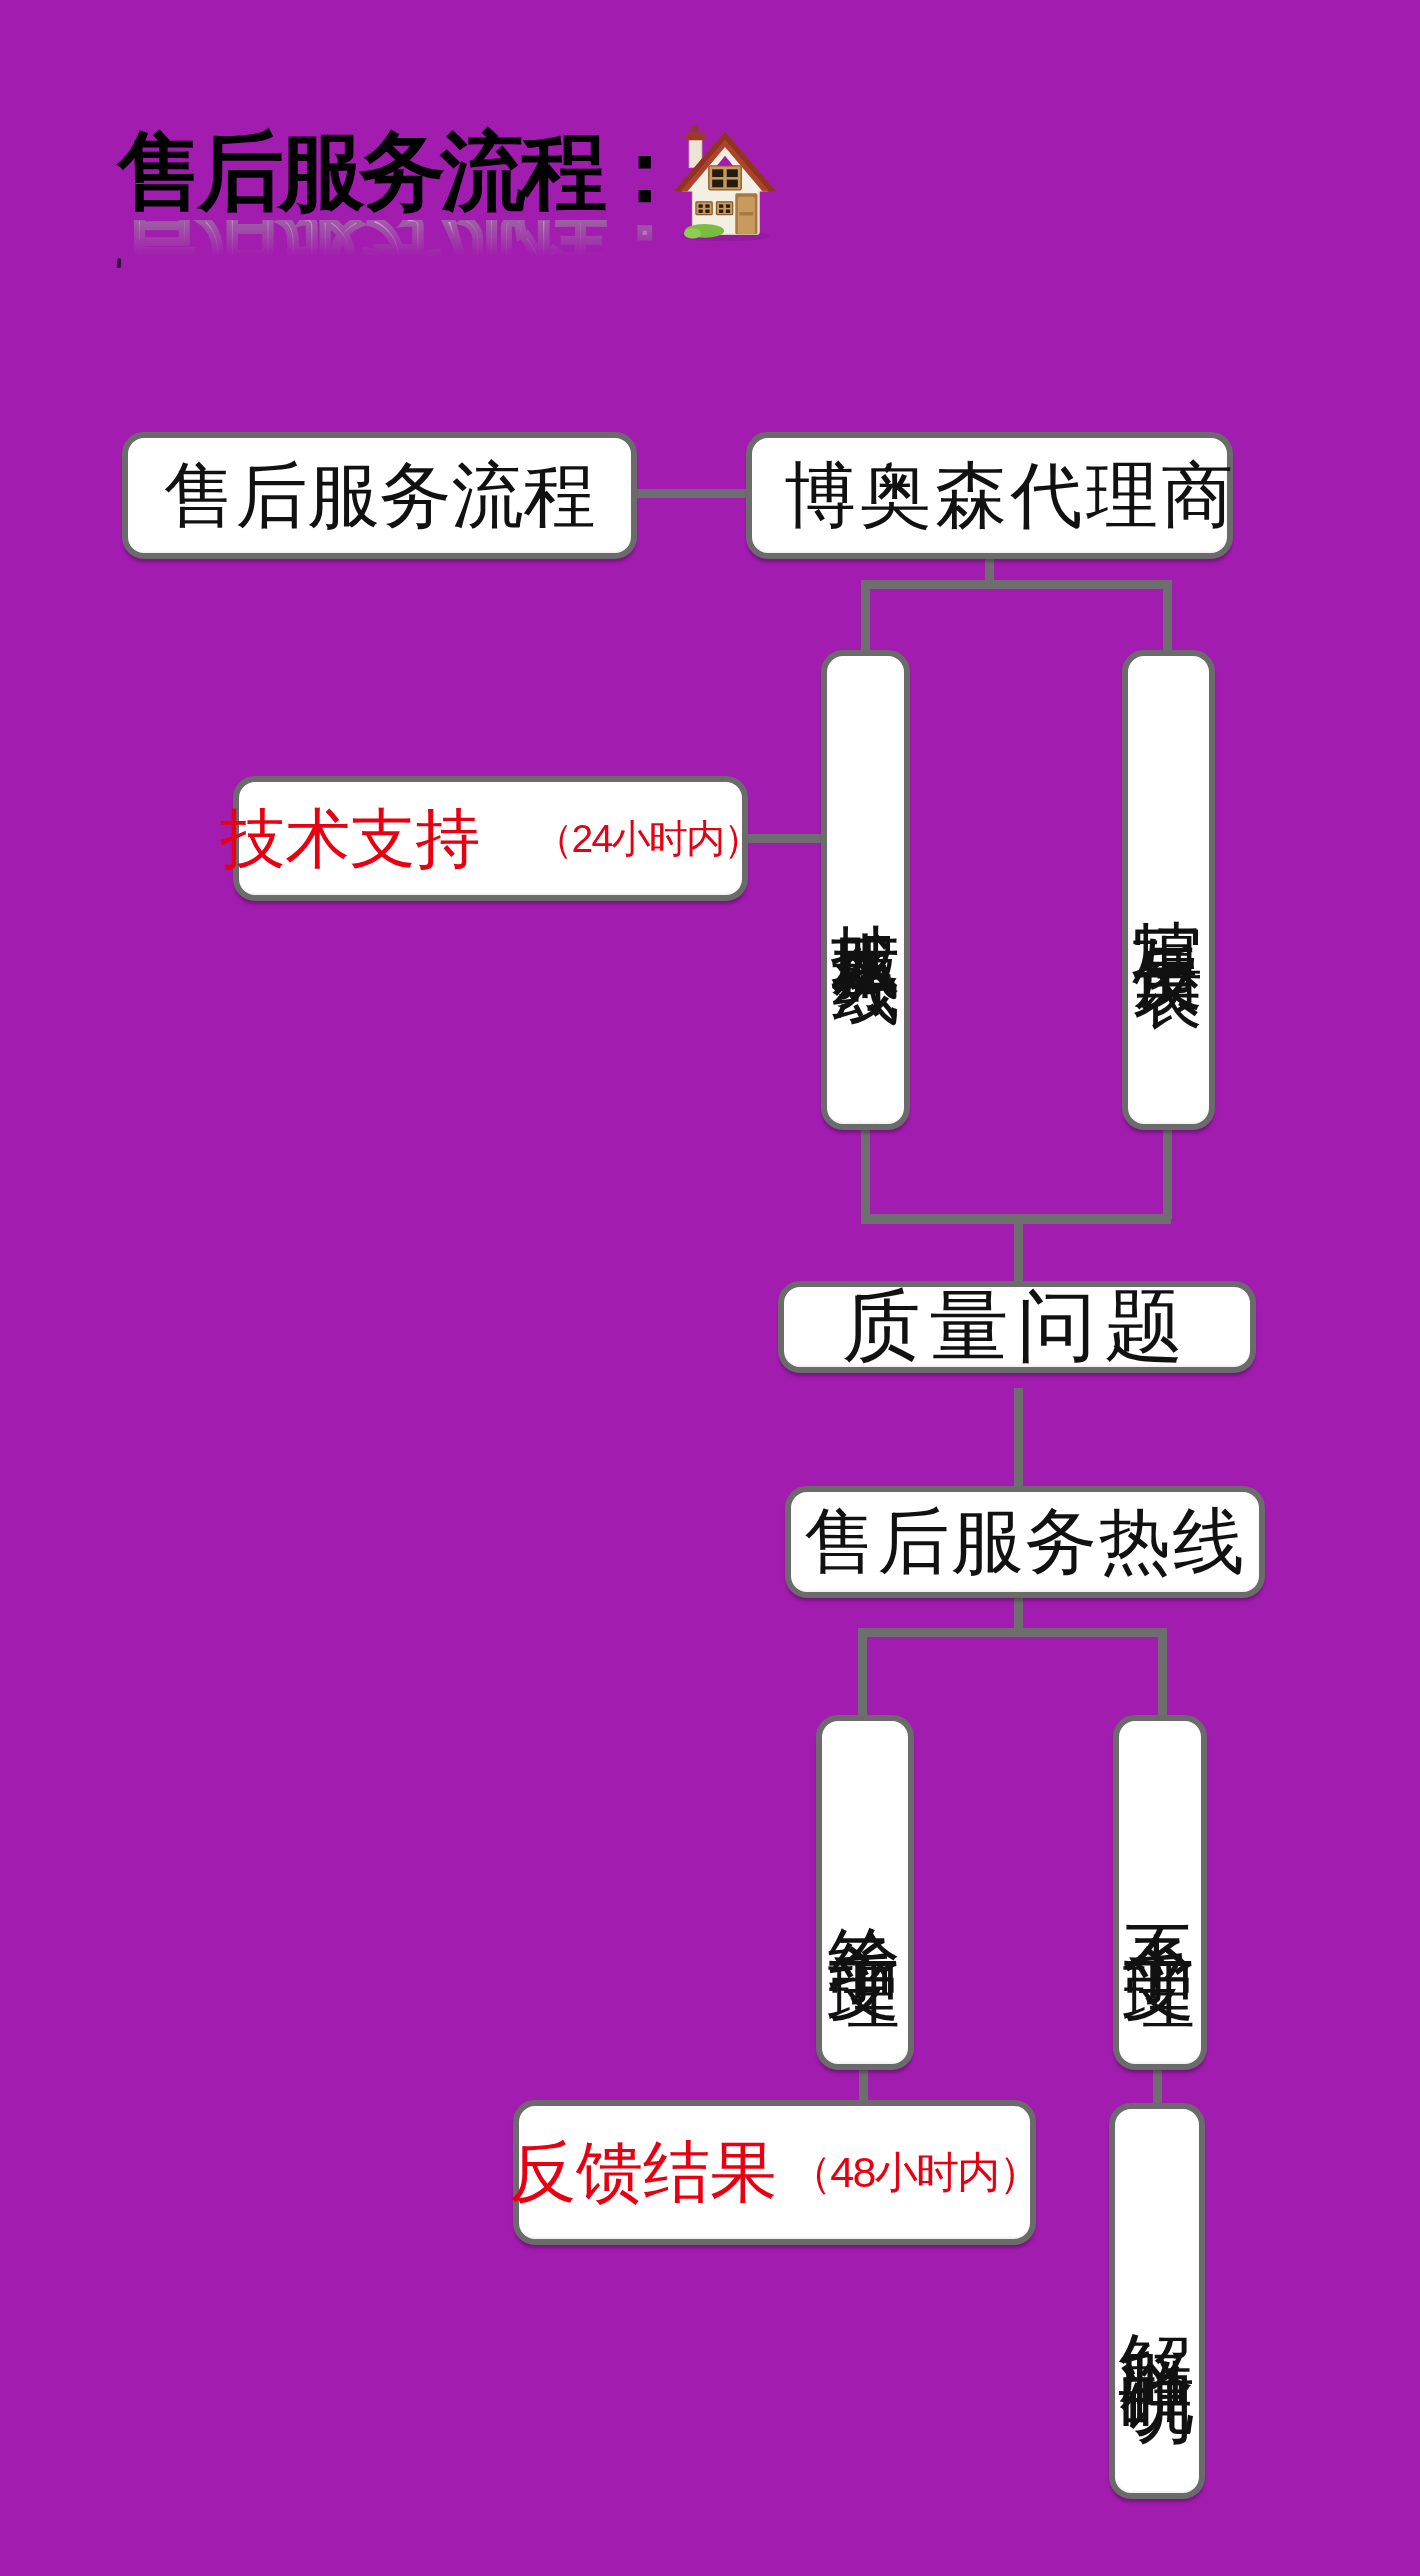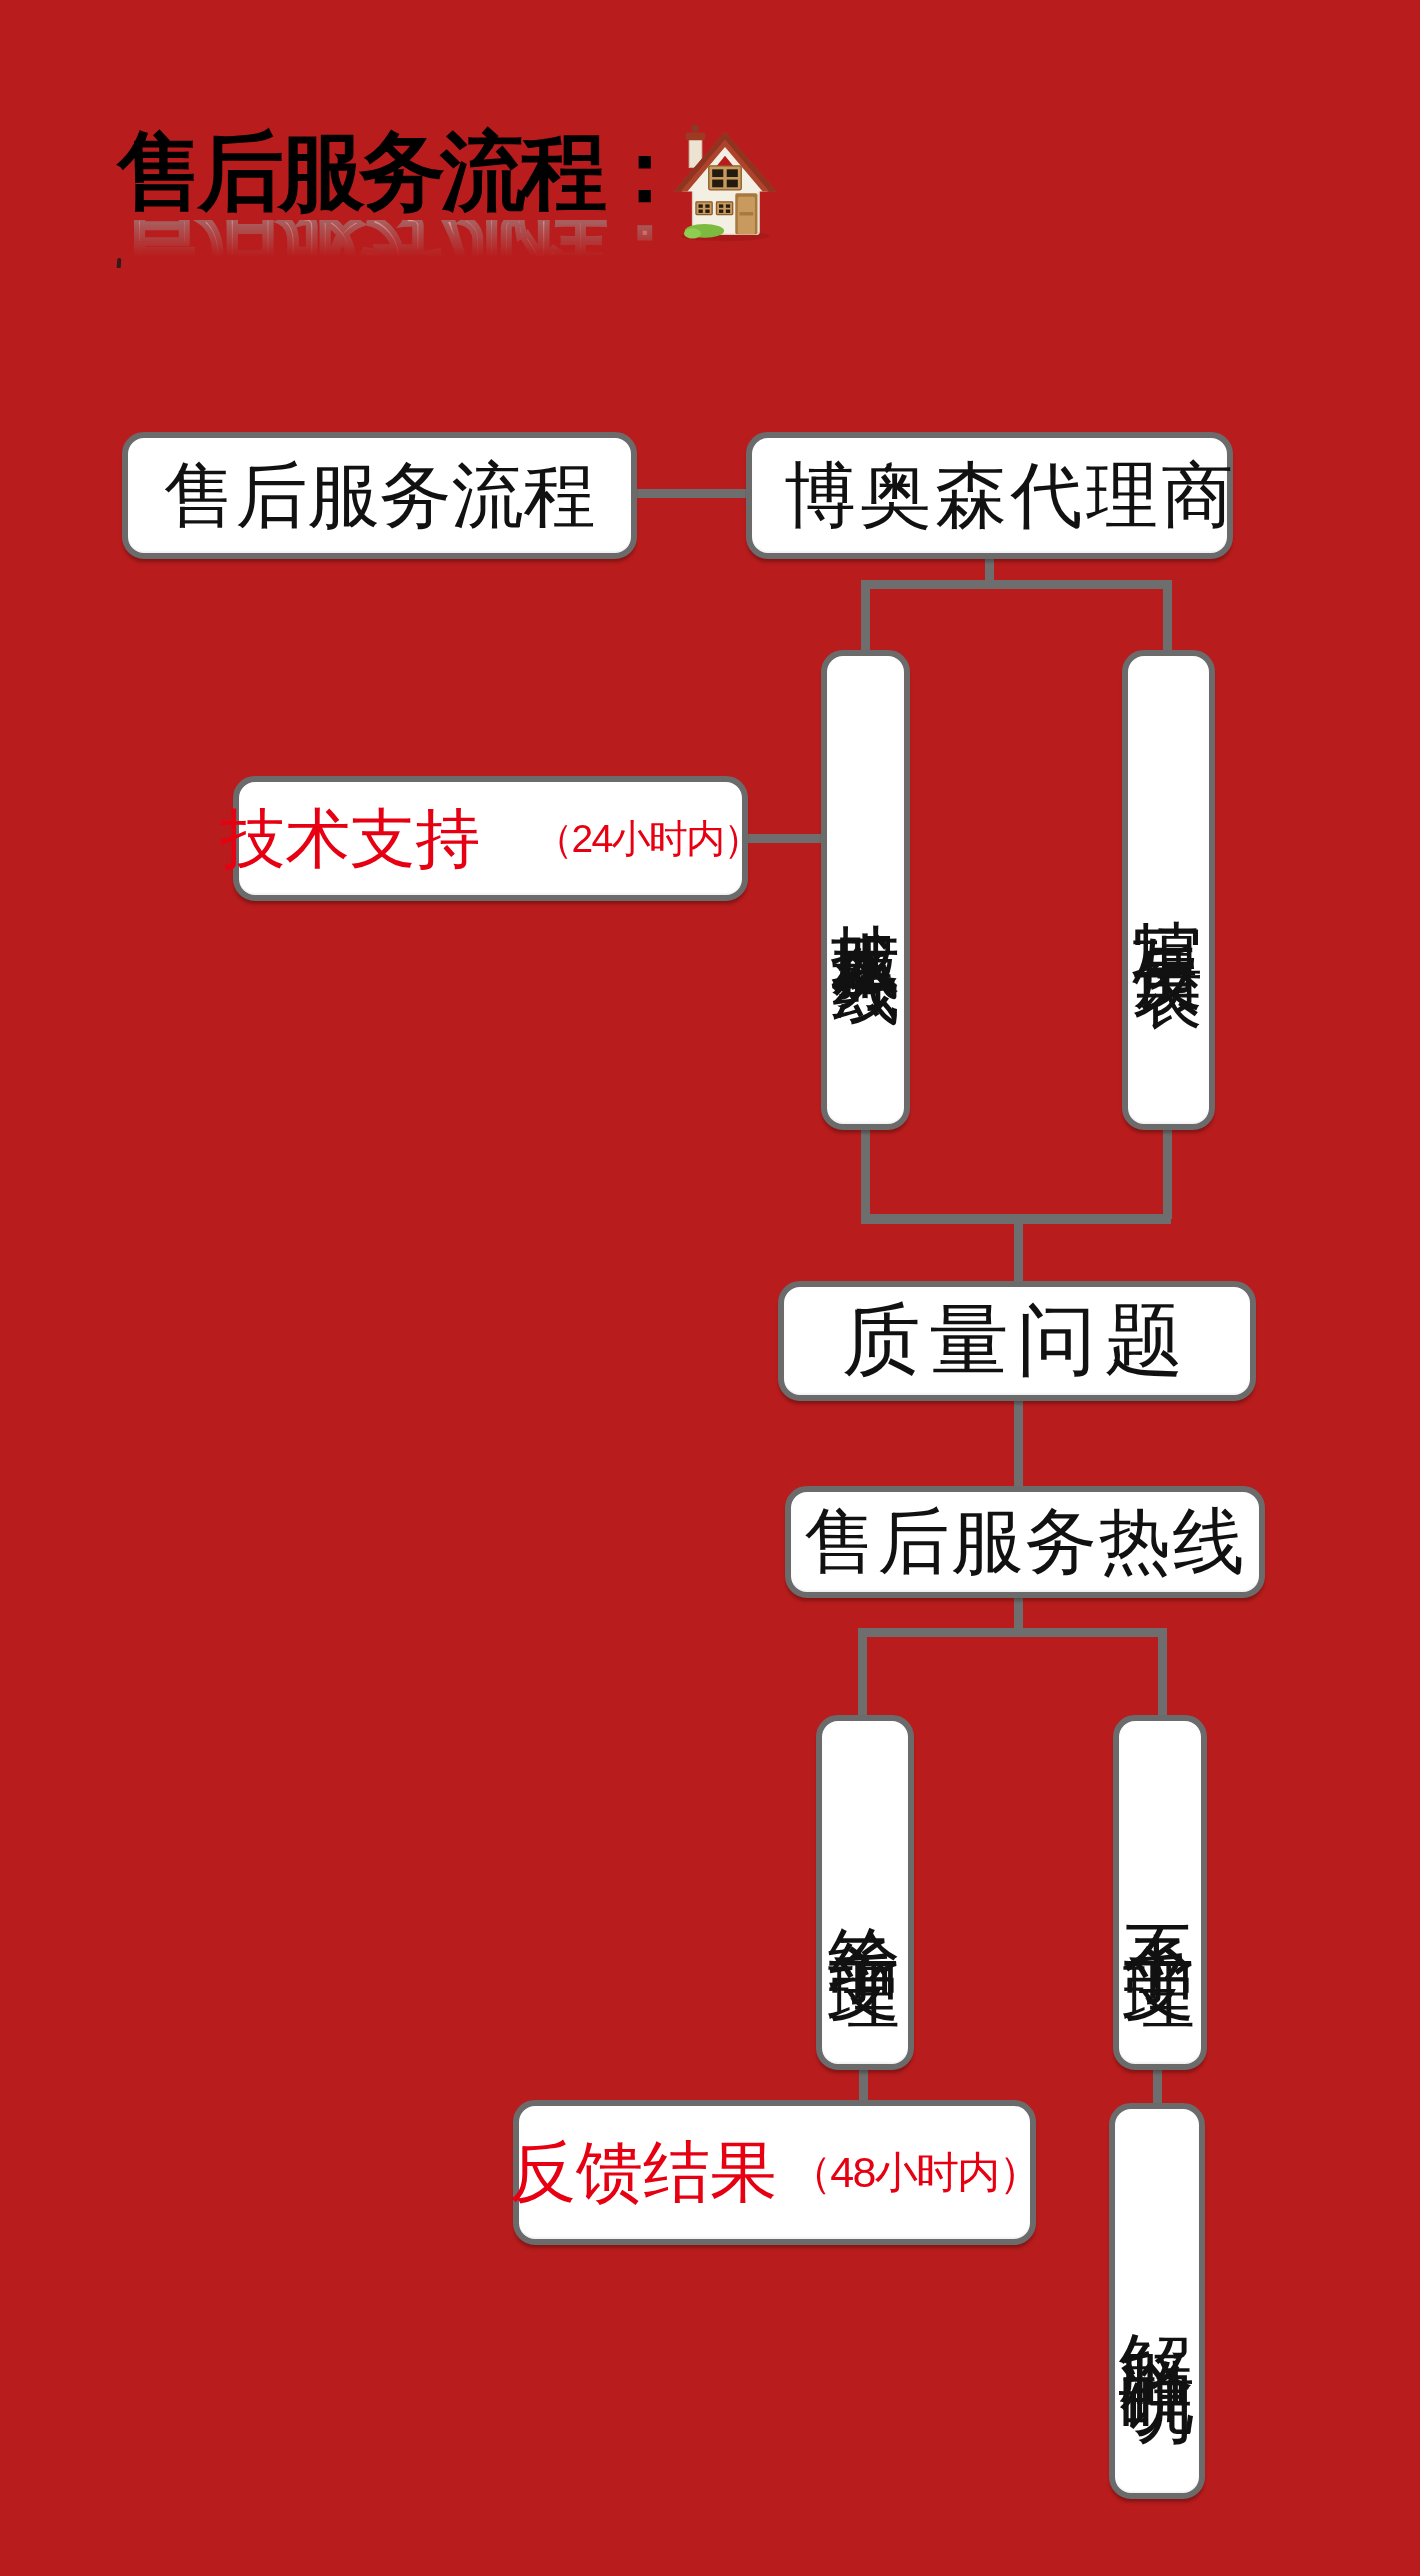--- a/index.html
+++ b/index.html
@@ -1,19 +1,19 @@
 <!DOCTYPE html>
 <html style="font-size:13.7px"><head>
 <meta charset="utf-8">
 <style>
   html,body{margin:0;padding:0;background:#ffffff;}
   .canvas{
     position:relative;
     width:1420px;height:2576px;
-    background:#b91c1c;
+    background:#a21caf;
     overflow:hidden;
     font-family:"Liberation Sans","DejaVu Sans",sans-serif;
     color:#111111;
   }
   
   .title{
     position:absolute;left:117px;top:127px;
     font-size:86px;line-height:89px;font-weight:900;
     letter-spacing:-5.2px;color:#000;white-space:nowrap;
   }
@@ -48,21 +48,21 @@
     white-space:normal;
   }
   .red{color:#e60012;}
   .note{font-size:39px;margin-left:12px;letter-spacing:-1.7px;}
   
   #n-product-issue   {left:122px; top:432px; width:515px; height:127px; font-size:72px;}
   #n-agent           {left:746px; top:432px; width:487px; height:127px; font-size:72px; letter-spacing:3.4px;padding-left:42px;}
   #n-tech-hotline    {left:821px; top:650px; width:89px; height:480px; font-size:69px; letter-spacing:6.9px;}
   #n-feedback-form   {left:1122px;top:650px; width:93px; height:480px; font-size:70px; letter-spacing:10.3px;}
   #n-tech-support    {left:233px; top:776px; width:515px; height:125px; font-size:65px;gap:42px;}
-  #n-quality         {left:778px; top:1281px;width:478px; height:120px; font-size:79px; letter-spacing:8.6px;}
+  #n-quality         {left:778px; top:1281px;width:478px; height:92px; font-size:79px; letter-spacing:8.6px;}
   #n-aftersales      {left:785px; top:1486px;width:480px; height:112px; font-size:72px; letter-spacing:1.7px;}
   #n-accept          {left:816px; top:1715px;width:98px; height:355px; font-size:72px; letter-spacing:12px;}
   #n-reject          {left:1113px;top:1715px;width:94px; height:355px; font-size:72px; letter-spacing:12px;}
   #n-feedback-result {left:513px; top:2100px;width:523px; height:145px; font-size:67px;}
   #n-feedback-result .note{font-size:43px;}
   #n-explanation     {left:1109px;top:2103px;width:96px; height:396px; font-size:76px; letter-spacing:13.7px;}
   
   #l-a-b          {left:637px; top:489px; width:109px;height:9.4px;}
   #l-agent-stub   {left:985px;top:556px; width:8.6px; height:29px;}
   #l-split1-h     {left:861px;top:580px; width:310px;height:9.4px;}

